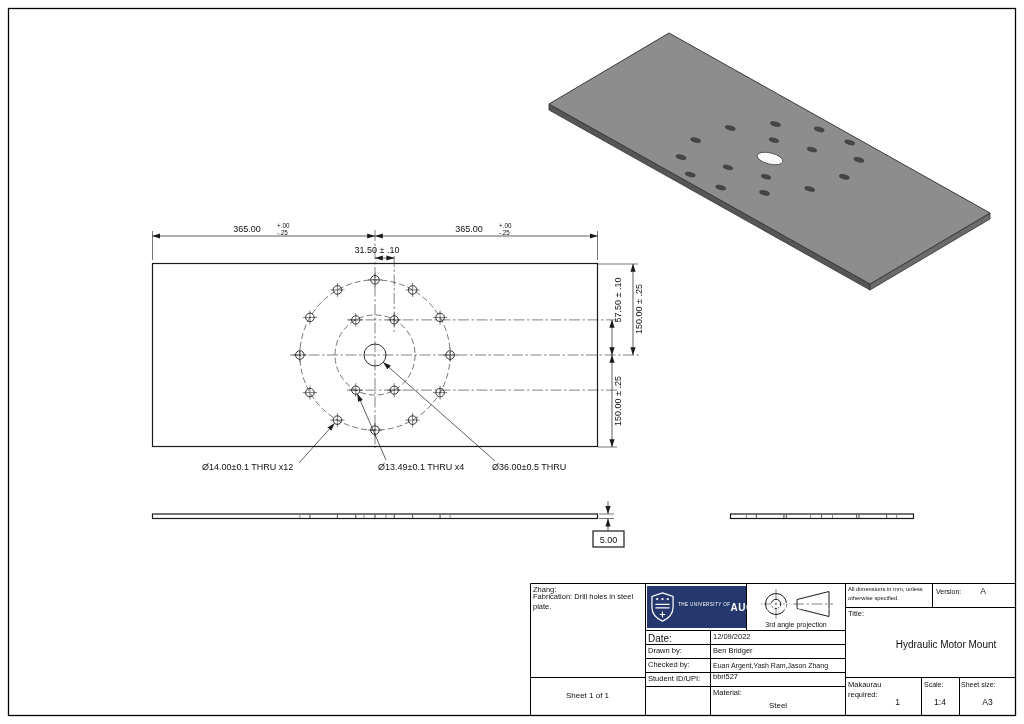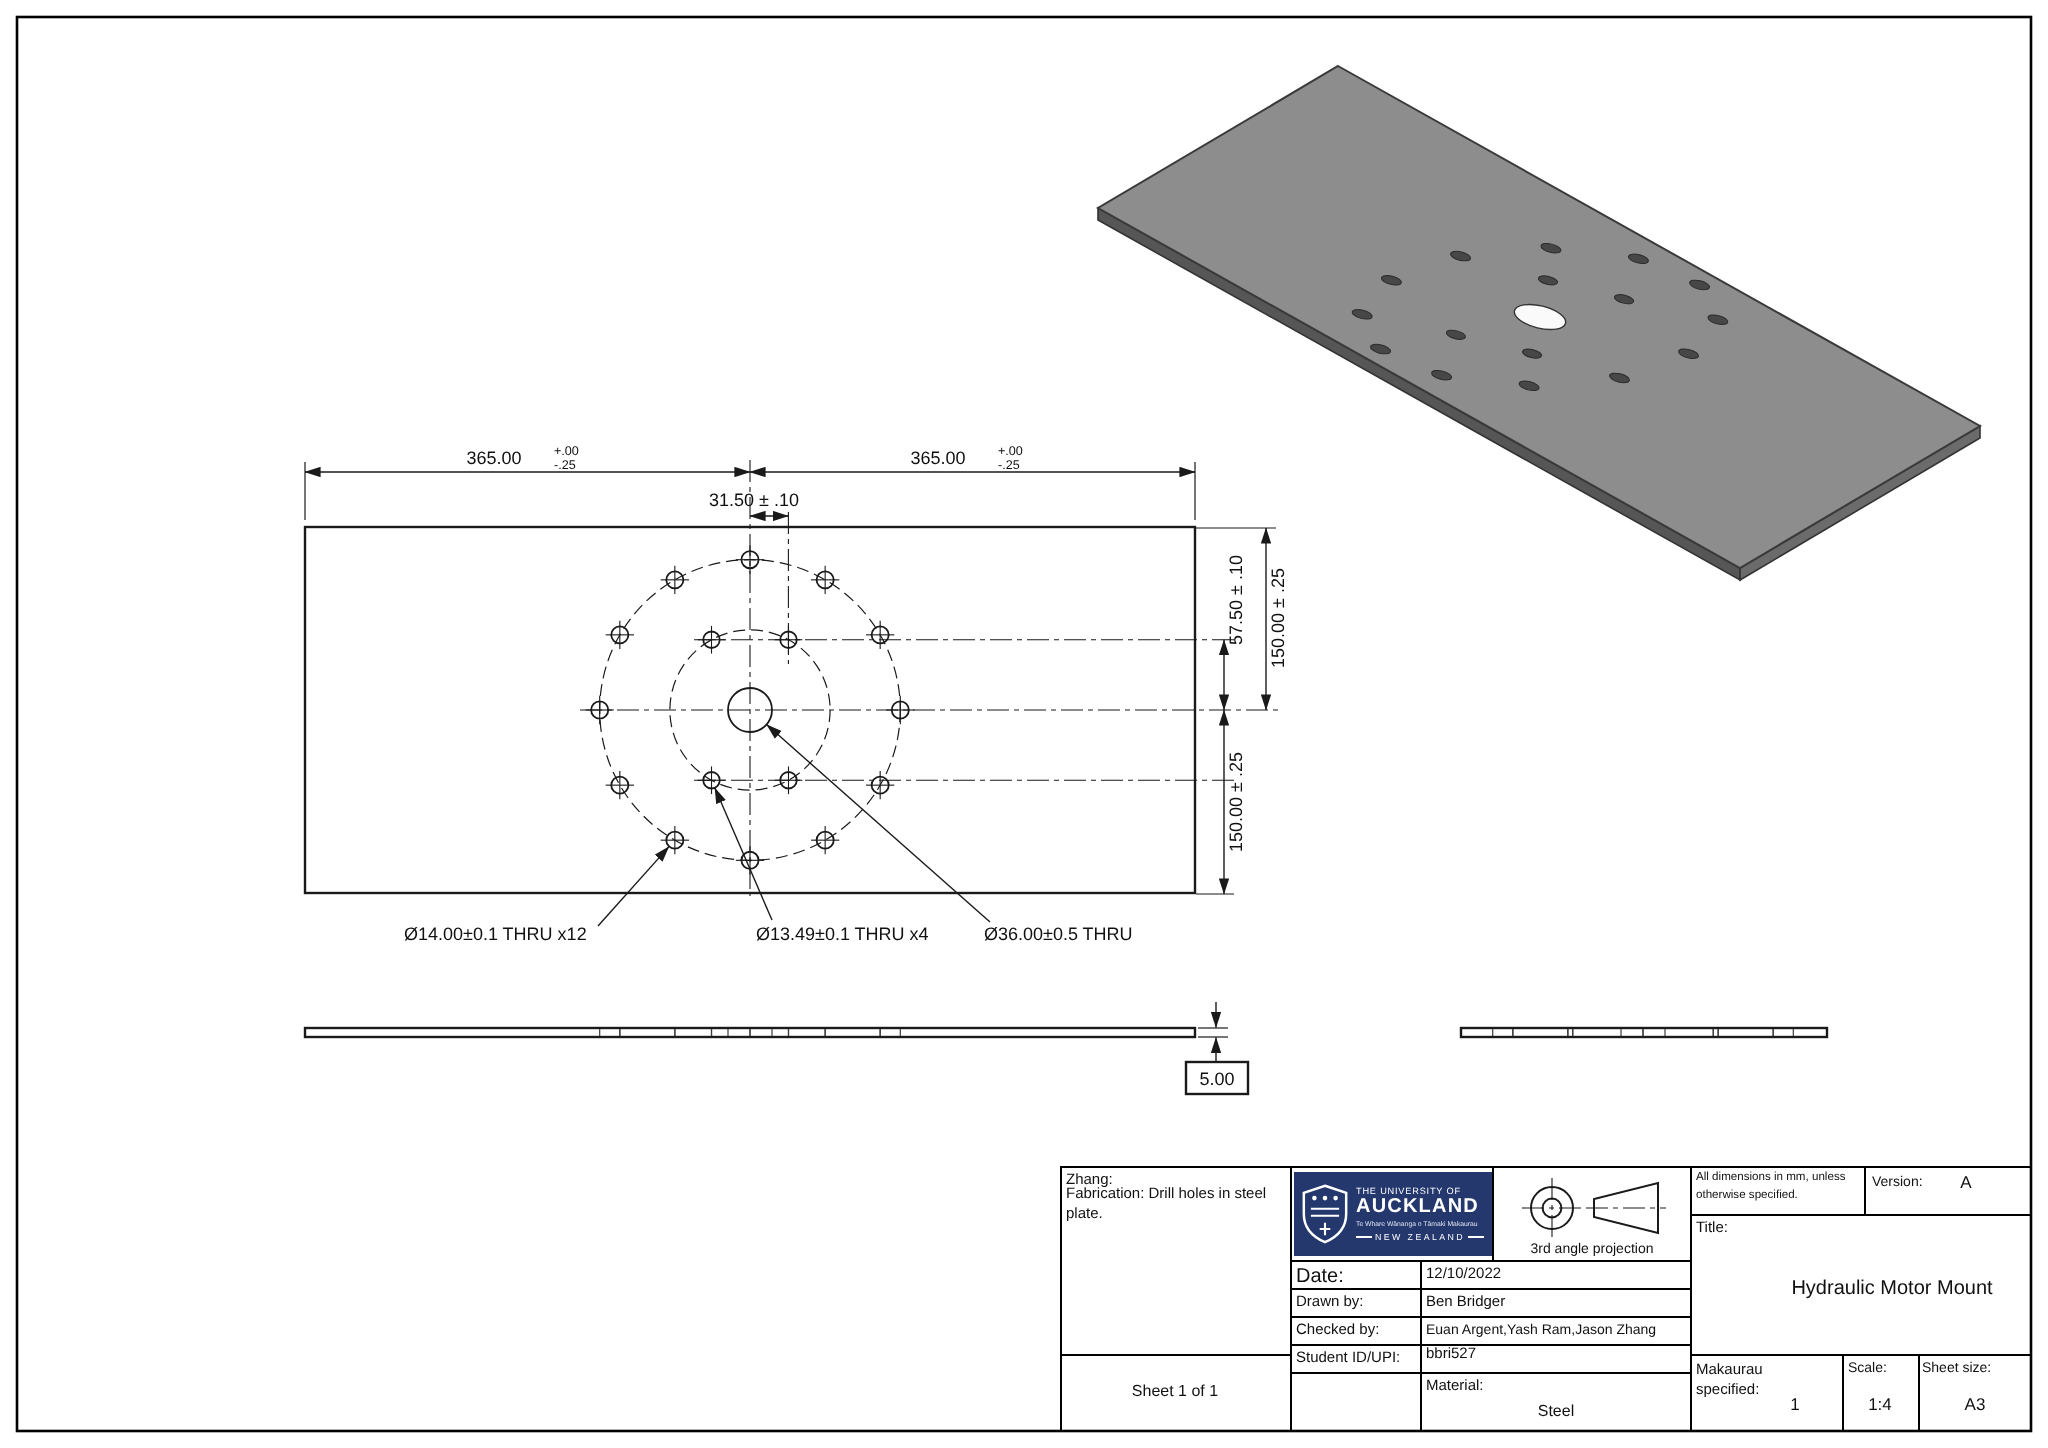--- a/index.html
+++ b/index.html
@@ -26,21 +26,21 @@
 
   .grid line,.grid path{stroke:#000;stroke-width:1;fill:none}
   .sym circle,.sym path{fill:none;stroke:#1a1a1a;stroke-width:1}
 
   .tbtext{position:absolute;color:#111;line-height:1.3;white-space:nowrap}
   .wrap{white-space:normal}
   .ctr{text-align:center}
 
   .logo{position:absolute;left:647px;top:586px;width:99px;height:42px;background:#24386e;
         display:flex;align-items:center;padding:2px 4px;gap:4px}
-  .logo-text{display:flex;flex-direction:column;min-width:0;flex:1}
+  .logo-text{display:flex;flex-direction:row;min-width:0;flex:1}
   .l-pre{font-size:4.6px;letter-spacing:.4px;color:#fff;white-space:nowrap}
   .l-name{font-size:10px;font-weight:bold;letter-spacing:.6px;color:#fff;line-height:1.1;white-space:nowrap}
   .l-maori{font-size:3.4px;color:#dfe4f0;margin-top:1px;white-space:nowrap;overflow:hidden}
   .l-nz{display:flex;align-items:center;gap:2px;margin-top:2px}
   .l-nz .nz-label{font-size:4.4px;letter-spacing:1.2px;color:#fff;white-space:nowrap}
   .rule{flex:1;height:1px;background:#fff}
 </style>
 </head>
 <body>
 
@@ -281,37 +281,37 @@
     <div class="l-maori">Te Whare Wānanga o Tāmaki Makaurau</div>
     <div class="l-nz">
       <span class="rule"></span>
       <span class="nz-label">NEW ZEALAND</span>
       <span class="rule"></span>
     </div>
   </div>
 </div>
 
 <div class="tbtext" style="left:648px;top:632px;font-size:10px">Date:</div>
-<div class="tbtext" style="left:713px;top:632px;font-size:7.5px">12/10/2022</div>
+<div class="tbtext" style="left:713px;top:632px;font-size:7.5px">12/09/2022</div>
 <div class="tbtext" style="left:648px;top:646px;font-size:7.5px">Drawn by:</div>
 <div class="tbtext" style="left:713px;top:646px;font-size:7.5px">Ben Bridger</div>
 <div class="tbtext" style="left:648px;top:660px;font-size:7.5px">Checked by:</div>
 <div class="tbtext" style="left:713px;top:661px;font-size:7px">Euan Argent,Yash Ram,Jason Zhang</div>
 <div class="tbtext" style="left:648px;top:674px;font-size:7.5px">Student ID/UPI:</div>
 <div class="tbtext" style="left:713px;top:672px;font-size:7.5px">bbri527</div>
 
 <div class="tbtext" style="left:713px;top:688px;font-size:7.5px">Material:</div>
 <div class="tbtext ctr" style="left:710px;top:701px;width:136px;font-size:8px">Steel</div>
 
 <div class="tbtext wrap" style="left:848px;top:585px;width:84px;font-size:5.8px;line-height:1.5">All dimensions in mm, unless otherwise specified.</div>
 <div class="tbtext" style="left:936px;top:587px;font-size:7px">Version:</div>
 <div class="tbtext ctr" style="left:958px;top:586px;width:50px;font-size:8.5px">A</div>
 
 <div class="tbtext" style="left:848px;top:609px;font-size:7.5px">Title:</div>
 <div class="tbtext ctr" style="left:845px;top:638px;width:202px;font-size:10px">Hydraulic Motor Mount</div>
 
 <div class="tbtext" style="left:848px;top:680px;font-size:7.5px">Makaurau</div>
-<div class="tbtext" style="left:848px;top:690px;font-size:7.5px">specified:</div>
+<div class="tbtext" style="left:848px;top:690px;font-size:7.5px">required:</div>
 <div class="tbtext ctr" style="left:875px;top:697px;width:45px;font-size:8.5px">1</div>
 <div class="tbtext" style="left:924px;top:680px;font-size:7px">Scale:</div>
 <div class="tbtext ctr" style="left:921px;top:697px;width:38px;font-size:8.5px">1:4</div>
 <div class="tbtext" style="left:961px;top:680px;font-size:7px">Sheet size:</div>
 <div class="tbtext ctr" style="left:959px;top:697px;width:57px;font-size:8.5px">A3</div>
 
 </body></html>

